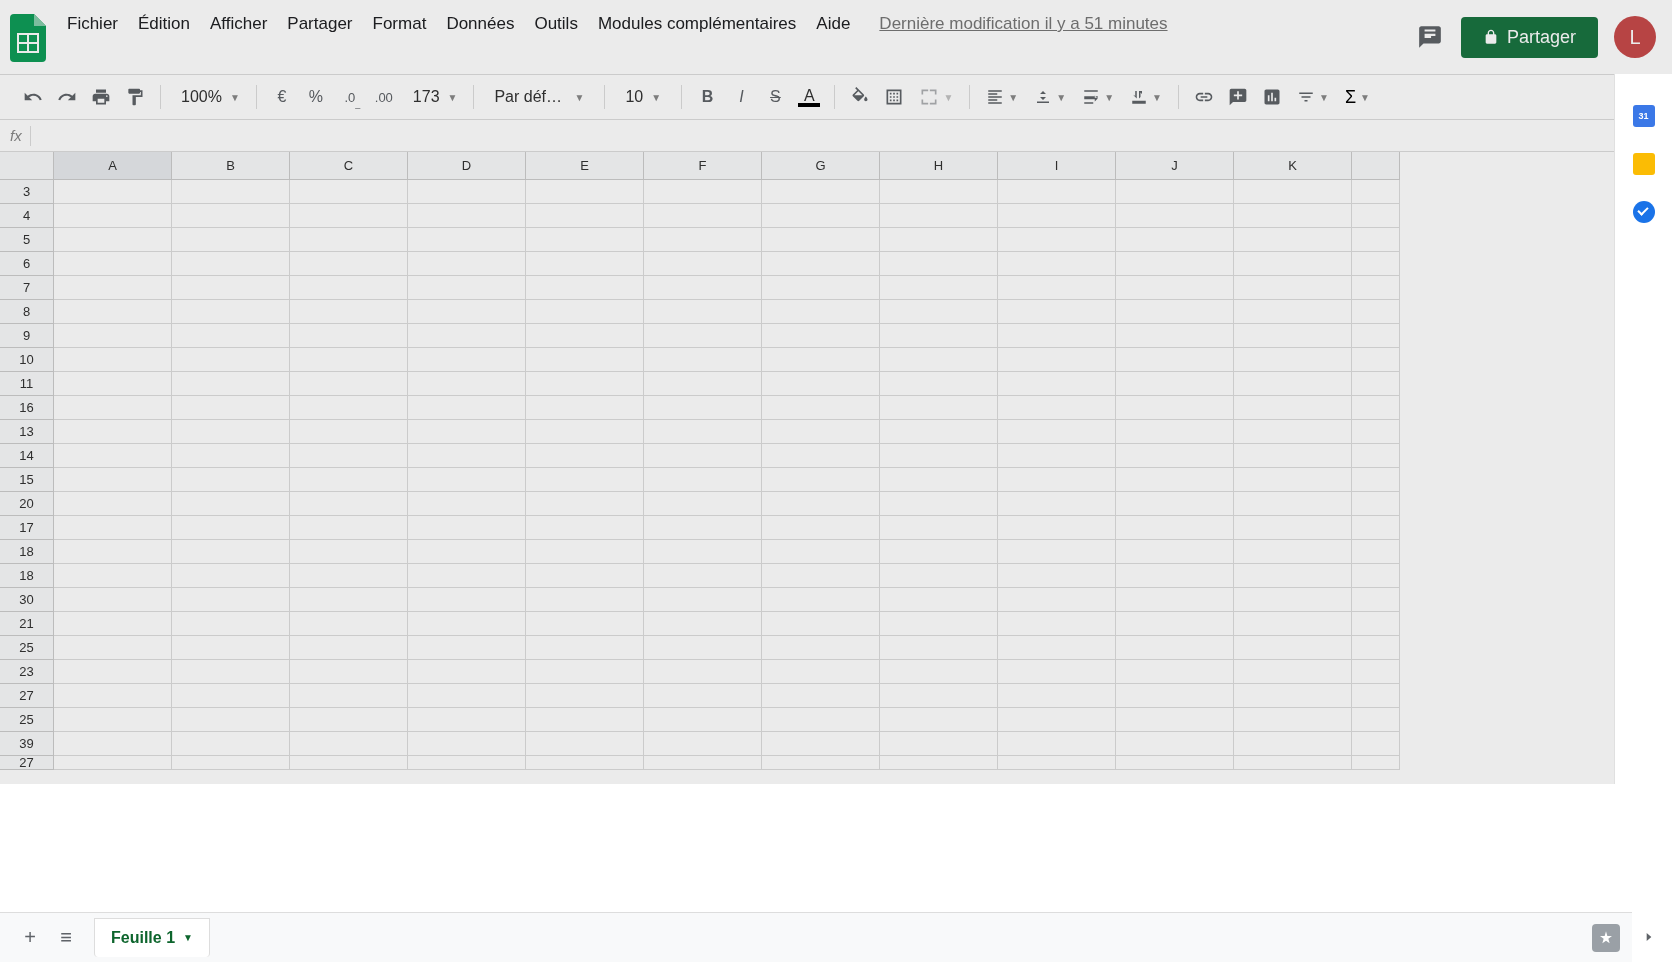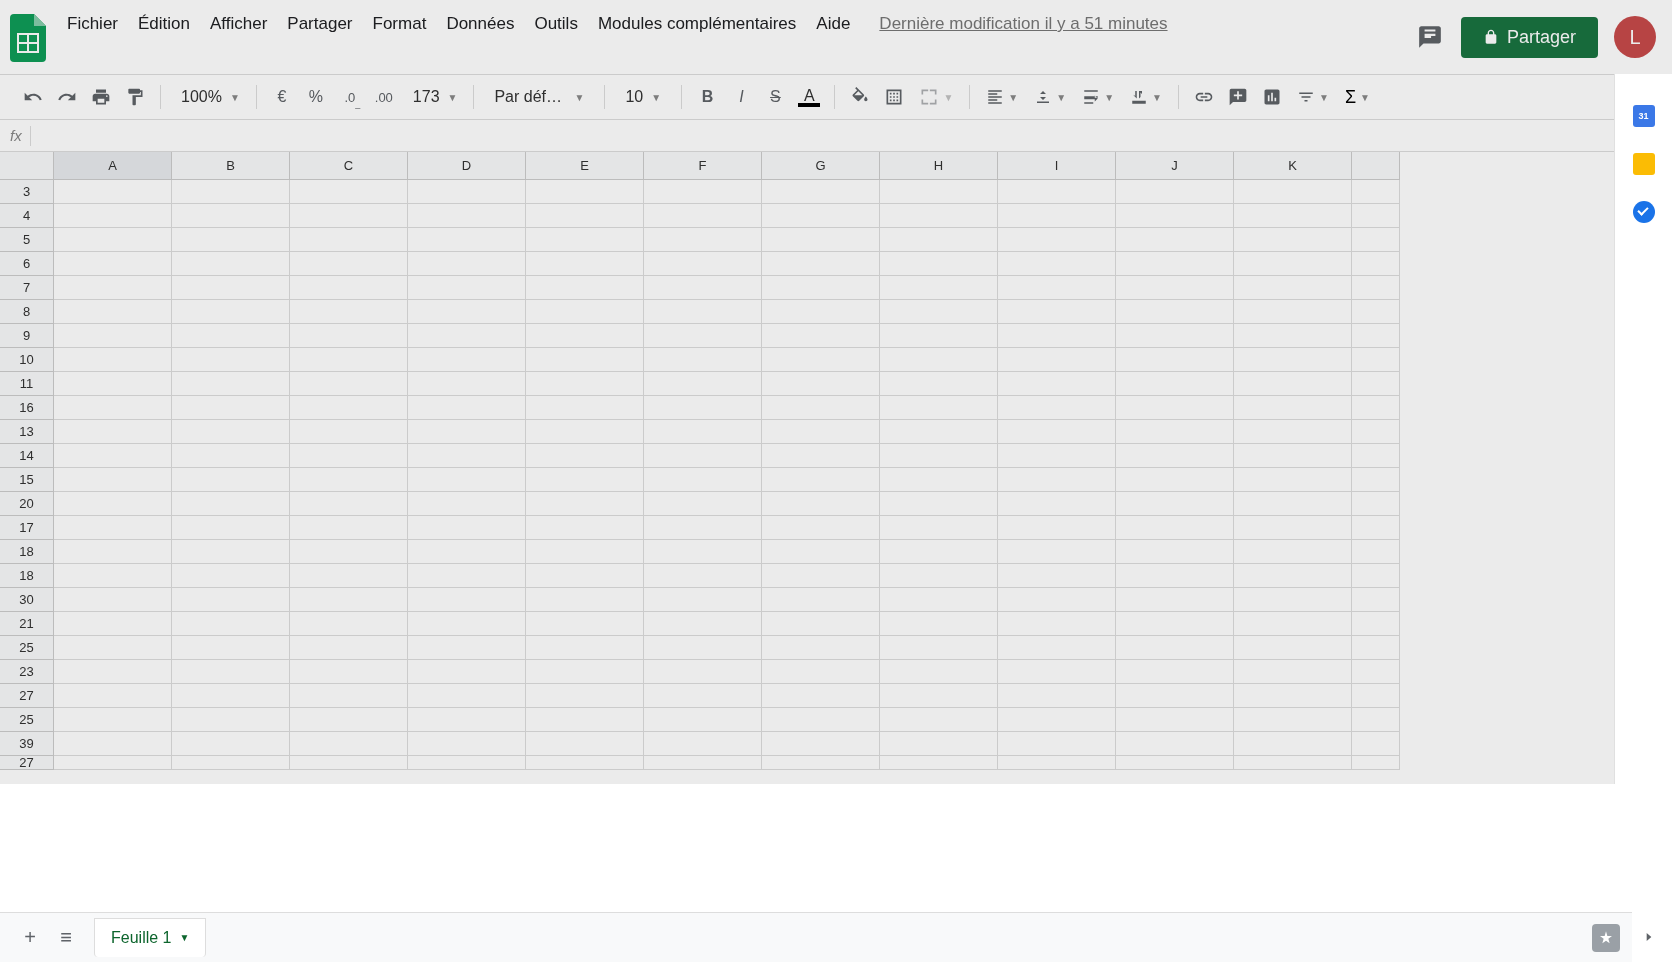--- a/index.html
+++ b/index.html
@@ -59,21 +59,21 @@
 .side-icon { width: 24px; height: 24px; cursor:pointer; display:flex;align-items:center;justify-content:center;}
 .cal-icon { background:#3b78e7; color:#fff; font-size:9px; font-weight:bold; border-radius:3px; width:22px;height:22px;display:flex;align-items:center;justify-content:center;}
 .keep-icon { background:#fbbc04; border-radius:3px; width:22px;height:22px;}
 .tasks-icon { background:#1a73e8; border-radius:50%; width:22px;height:22px; position:relative;}
 .tasks-icon::after { content:""; position:absolute; top:6px; left:5px; width:8px; height:4px; border-left:2px solid #fff; border-bottom:2px solid #fff; transform:rotate(-45deg);}
 
 
 .bottom-bar { position: absolute; bottom: 0; left: 0; right: 40px; height: 50px; background: #f8f9fa; border-top: 1px solid #ddd; display: flex; align-items: center; padding: 0 12px; z-index: 60;}
 .tab-btn { width: 36px; height: 36px; display:flex;align-items:center;justify-content:center; color:#5f6368; cursor:pointer; font-size:20px;}
 .sheet-tab { background: #fff; border: 1px solid #ddd; border-bottom: none; padding: 10px 16px; margin-left: 10px; display:flex;align-items:center;gap:8px; cursor:pointer; border-radius: 0 0 4px 4px; margin-top:-1px;}
-.sheet-tab-label { color: #0d652d; font-size: 16px; font-weight: 400;}
+.sheet-tab-label { color: #0d652d; font-size: 16px; font-weight: 700;}
 .explore-btn { margin-left: auto; width:28px;height:28px;background:#9aa0a6;border-radius:4px;display:flex;align-items:center;justify-content:center; cursor:pointer;}
 .explore-btn svg { fill:#fff;width:16px;height:16px;}
 .side-expand { position:absolute; bottom:10px; right:8px; width:30px;height:30px;display:flex;align-items:center;justify-content:center;cursor:pointer;color:#5f6368; z-index:60;}
 </style>
 </head>
 <body>
 
 <div class="dim-overlay"></div>
 
 <div class="header">

